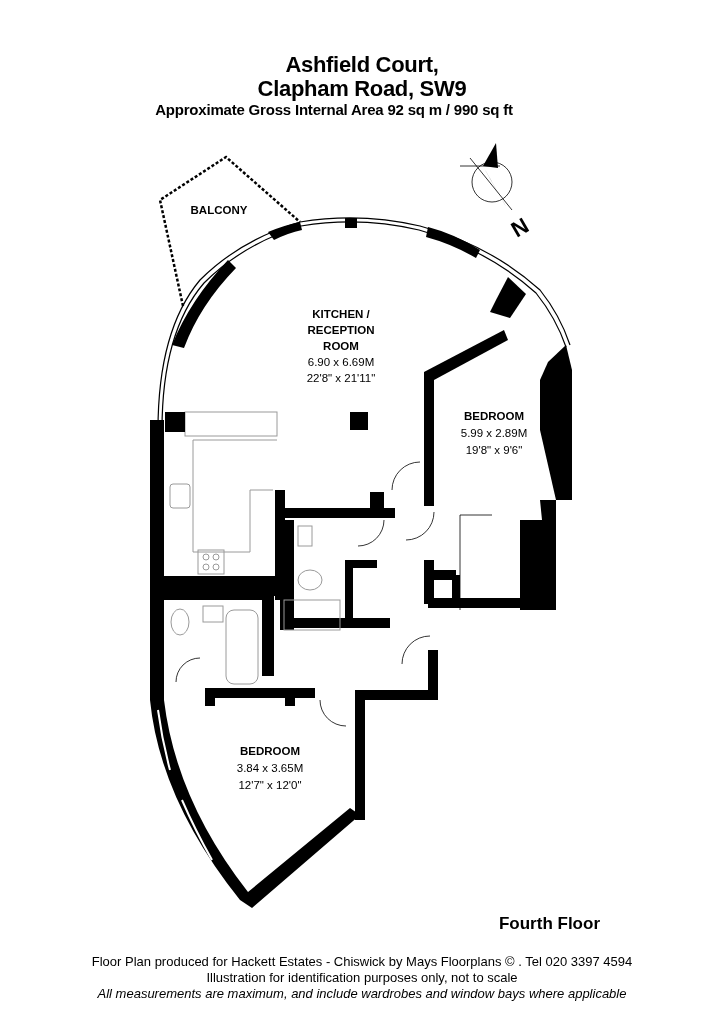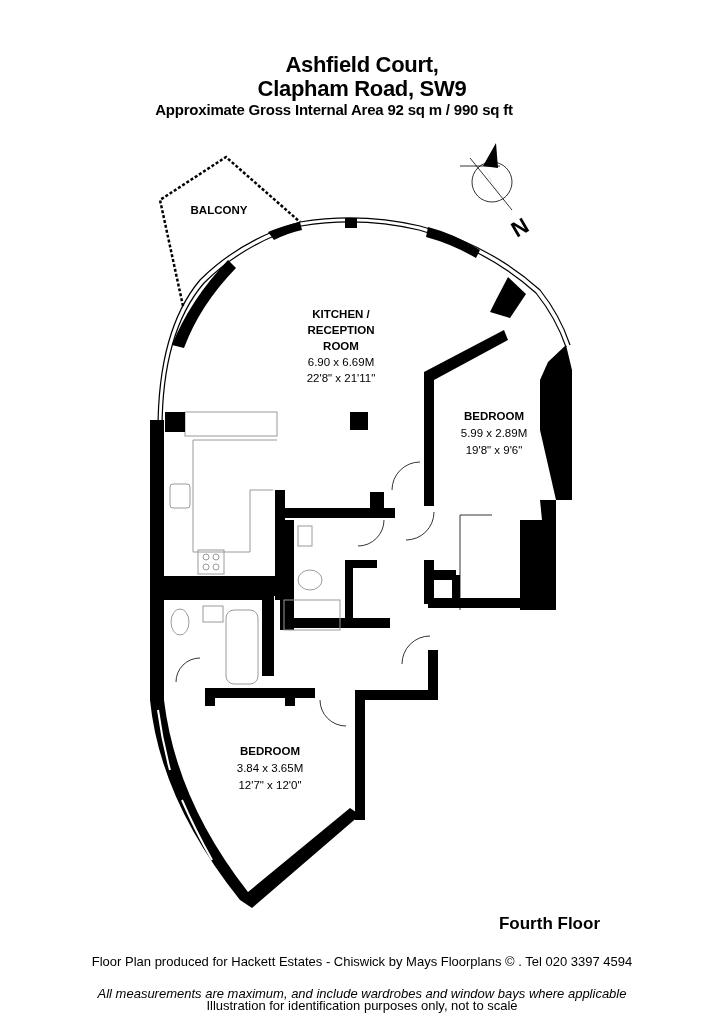--- a/index.html
+++ b/index.html
@@ -6,21 +6,21 @@
   body { width: 724px; height: 1024px; position: relative; overflow: hidden;
          font-family: "Liberation Sans", sans-serif; color: #000; }
   .title { position: absolute; left: 0; width: 724px; text-align: center;
            font-weight: bold; font-size: 22px; line-height: 27px; letter-spacing: -0.3px; }
   .t1 { top: 27px; margin-top: 24px; } .t2 { top: 55px; margin-top: 20px; }
   .area { position: absolute; top: 101px; left: 0; width: 668px; text-align: center;
           font-weight: bold; font-size: 15px; letter-spacing: -0.2px; }
   .floor { position: absolute; top: 914px; left: 0; width: 600px; text-align: right;
            font-weight: bold; font-size: 17px; }
   .foot { position: absolute; left: 0; width: 724px; text-align: center; font-size: 13px; line-height: 16px; }
-  .f1 { top: 954px; } .f2 { top: 998px; } .f3 { top: 986px; font-style: italic; }
+  .f1 { top: 954px; } .f2 { top: 970px; } .f3 { top: 986px; font-style: italic; }
   svg.plan { position: absolute; left: 0; top: 0; }
   .lbl { font-family: "Liberation Sans", sans-serif; font-weight: bold; font-size: 11.5px; }
   .lblr { font-family: "Liberation Sans", sans-serif; font-size: 11.5px; }
 </style>
 </head>
 <body>
 
 <div class="title t1">Ashfield Court,</div>
 <div class="title t2">Clapham Road, SW9</div>
 <div class="area">Approximate Gross Internal Area 92 sq m /  990 sq ft</div>

